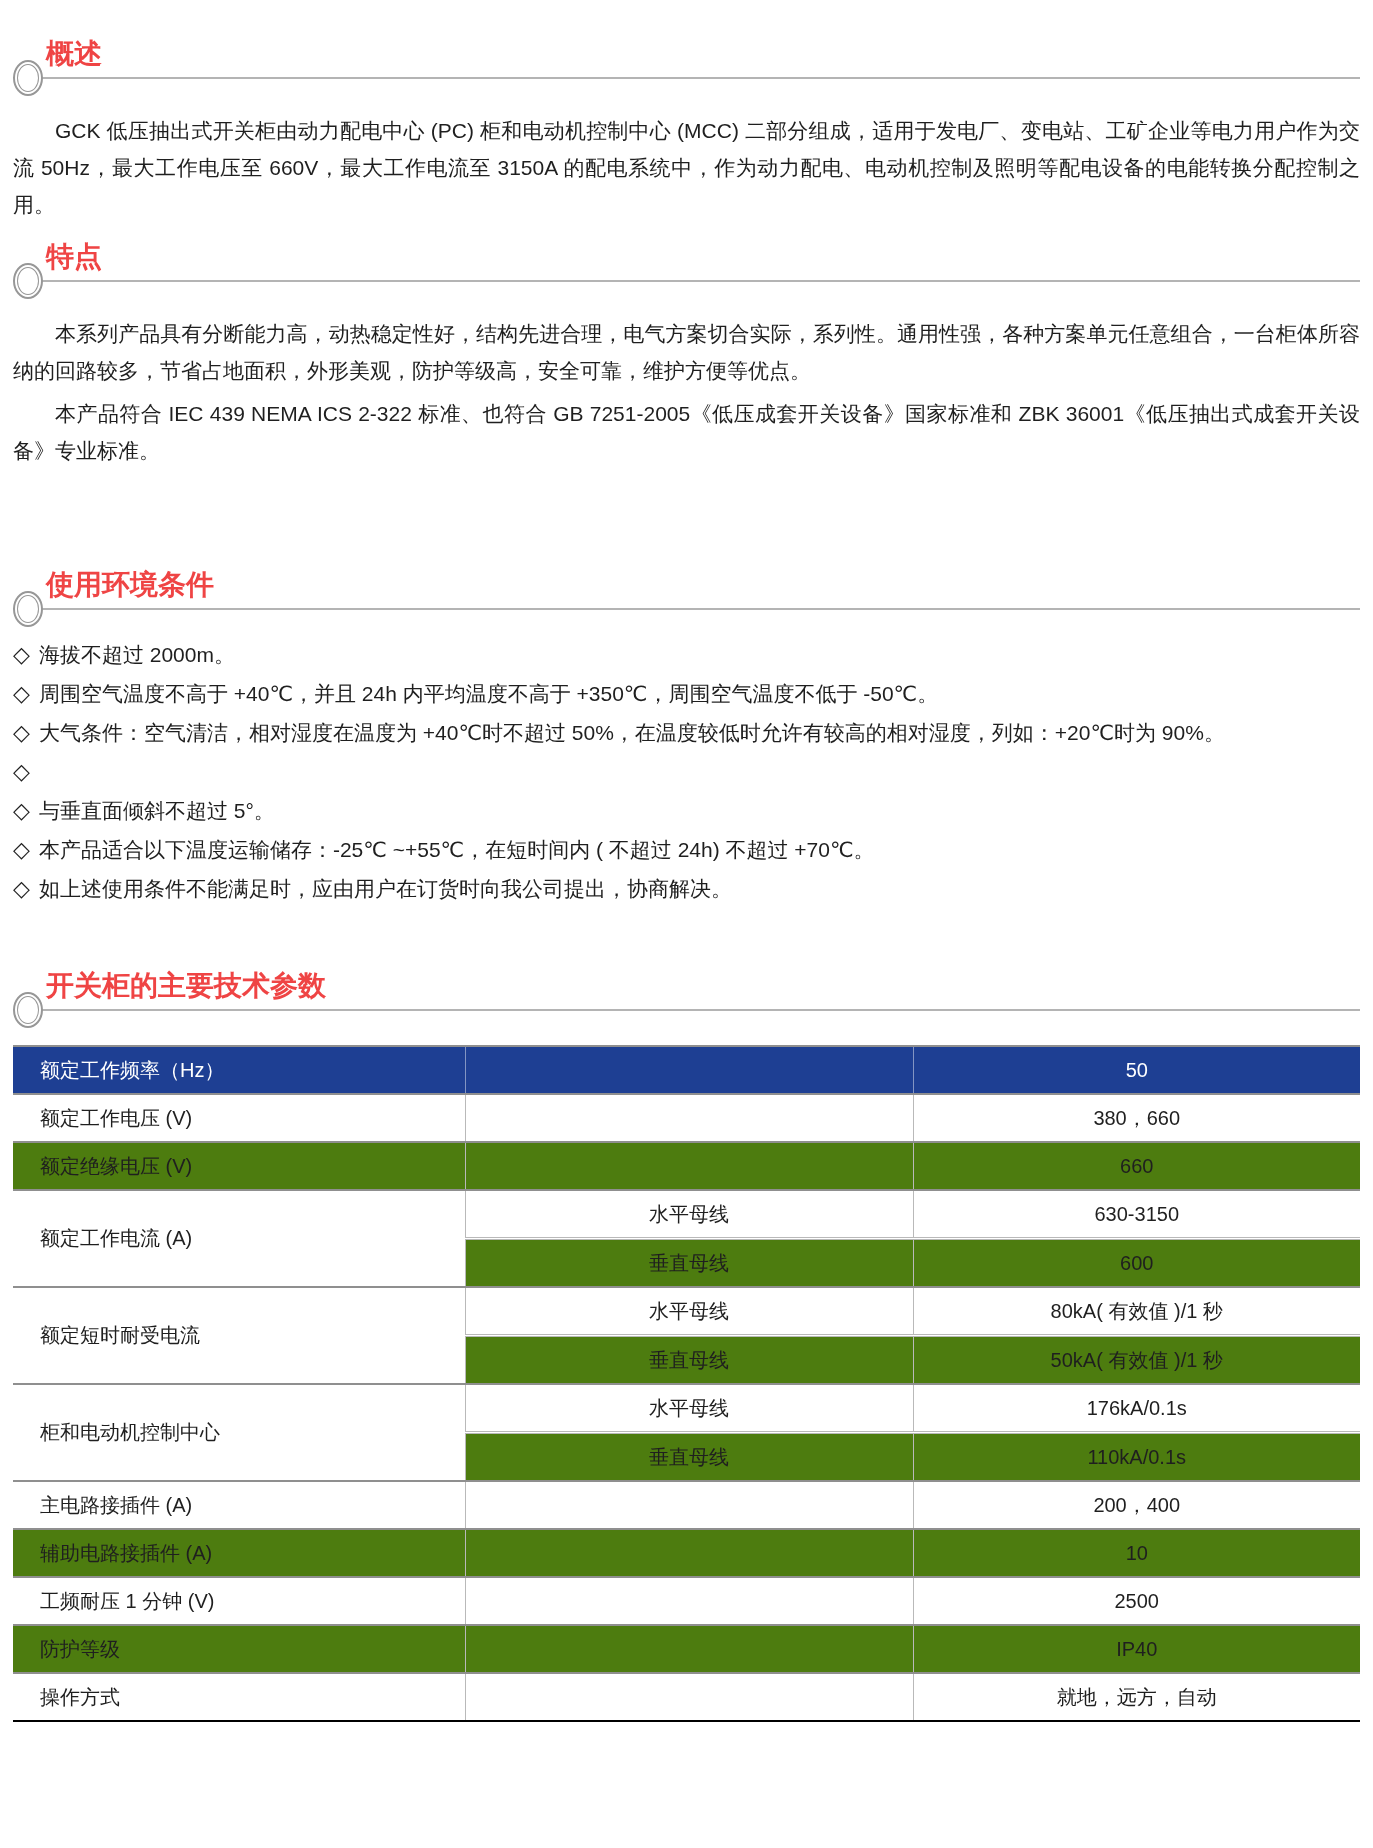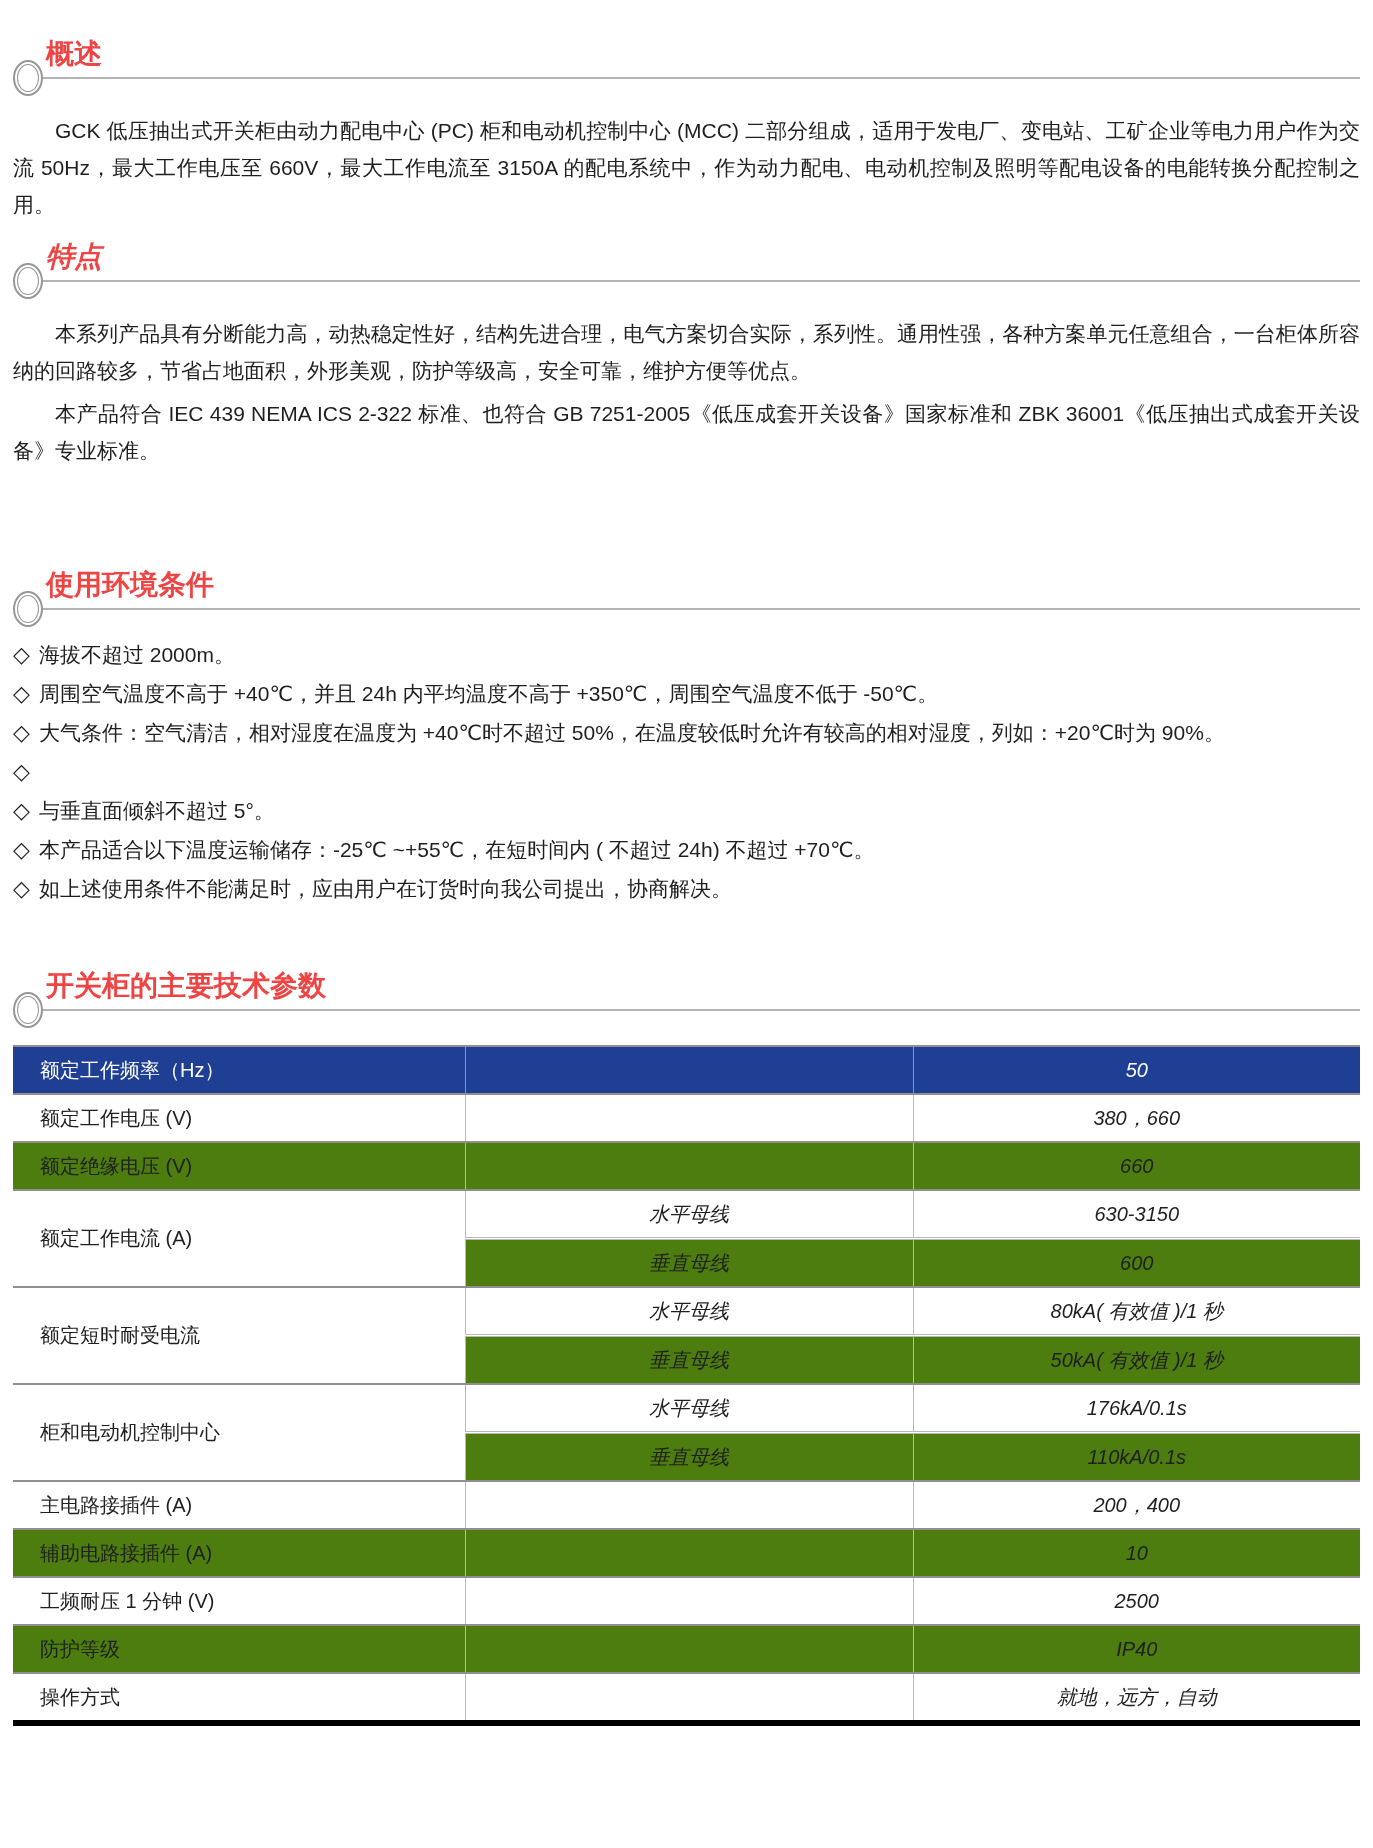--- a/index.html
+++ b/index.html
@@ -30,48 +30,48 @@
   }
   .para.tight{margin-top:6px;}
 
   .bullets{margin:8px 13px 0 13px;}
   .bullet{display:flex;align-items:baseline;font-size:21px;line-height:39px;}
   .bullet .diamond{margin-right:9px;font-size:22px;color:#1f1f1f;flex:0 0 auto;}
 
   
   .param-table{
     width:1347px;margin:17px 13px 0 13px;border-collapse:collapse;
-    table-layout:fixed;font-size:20px;border-bottom:6px solid #000000;
+    table-layout:fixed;font-size:20px;border-bottom:2px solid #000000;
   }
   .param-table col.c1{width:452px;}
   .param-table col.c2{width:448px;}
   .param-table col.c3{width:447px;}
   .param-table td{height:46px;padding:0;vertical-align:middle;}
   .param-table td.p{text-align:left;padding-left:27px;}
-  .param-table td.m,.param-table td.v{text-align:center;border-left:1px solid #b9b9b9;font-style:italic;}
+  .param-table td.m,.param-table td.v{text-align:center;border-left:1px solid #b9b9b9;}
   .param-table tr.thead td{background:#1e3f93;color:#ffffff;border-top:2px solid #8f8f8f;}
   .param-table tr.thead td.m,.param-table tr.thead td.v{border-left-color:rgba(255,255,255,.45);}
   .param-table tr.g td{border-top:2px solid #8f8f8f;}
   .param-table tr.sub td{border-top:3px double #b9b9b9;}
   .param-table tr.shade td{background:#4d7c0f;margin-left:25px;}
   .param-table td.span2{background:#ffffff;}
 </style>
 </head>
 <body>
 
 <div class="page">
 
   <div class="sec-head">
     <h2 class="sec-title">概述</h2>
     <div class="sec-line"></div>
     <span class="sec-icon"></span>
   </div>
   <p class="para">GCK 低压抽出式开关柜由动力配电中心 (PC) 柜和电动机控制中心 (MCC) 二部分组成，适用于发电厂、变电站、工矿企业等电力用户作为交流 50Hz，最大工作电压至 660V，最大工作电流至 3150A 的配电系统中，作为动力配电、电动机控制及照明等配电设备的电能转换分配控制之用。</p>
 
-  <div class="sec-head" style="margin-top:6px;font-style:italic;">
+  <div class="sec-head" style="margin-top:6px;">
     <h2 class="sec-title">特点</h2>
     <div class="sec-line"></div>
     <span class="sec-icon"></span>
   </div>
   <p class="para">本系列产品具有分断能力高，动热稳定性好，结构先进合理，电气方案切合实际，系列性。通用性强，各种方案单元任意组合，一台柜体所容纳的回路较多，节省占地面积，外形美观，防护等级高，安全可靠，维护方便等优点。</p>
   <p class="para tight">本产品符合 IEC 439 NEMA ICS 2-322 标准、也符合 GB 7251-2005《低压成套开关设备》国家标准和 ZBK 36001《低压抽出式成套开关设备》专业标准。</p>
 
   <div class="sec-head" style="margin-top:88px;padding-left:33px;">
     <h2 class="sec-title">使用环境条件</h2>
     <div class="sec-line"></div>

